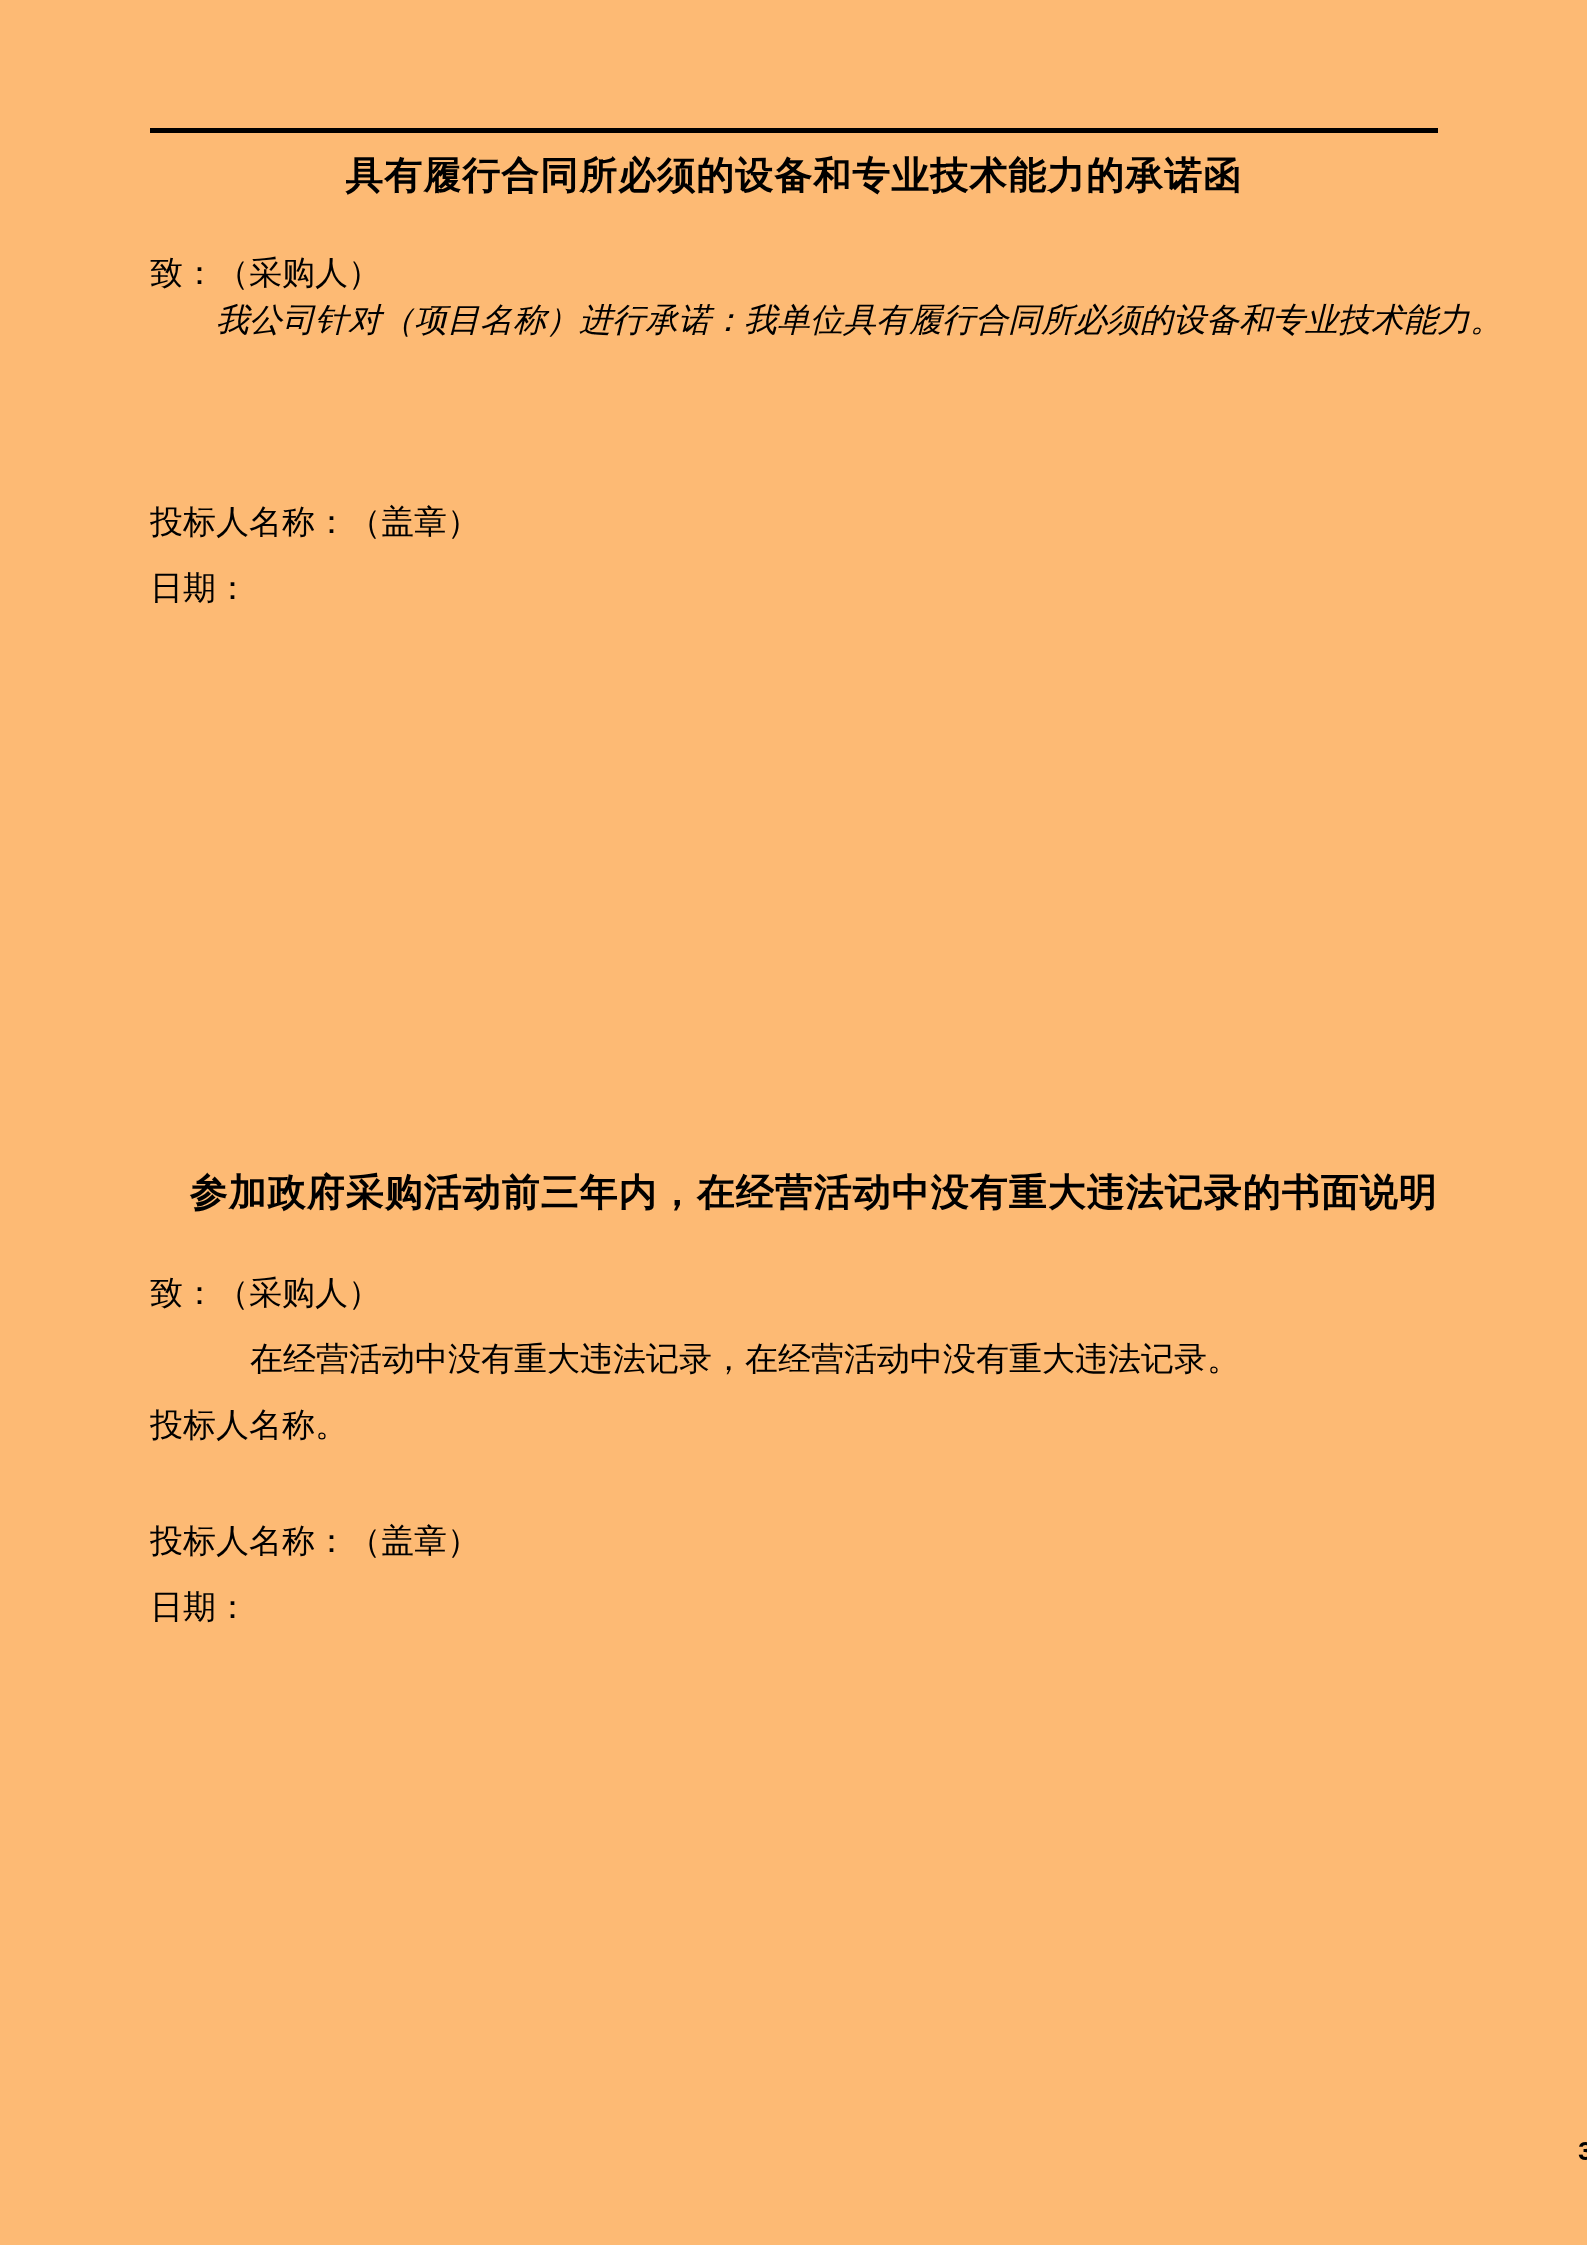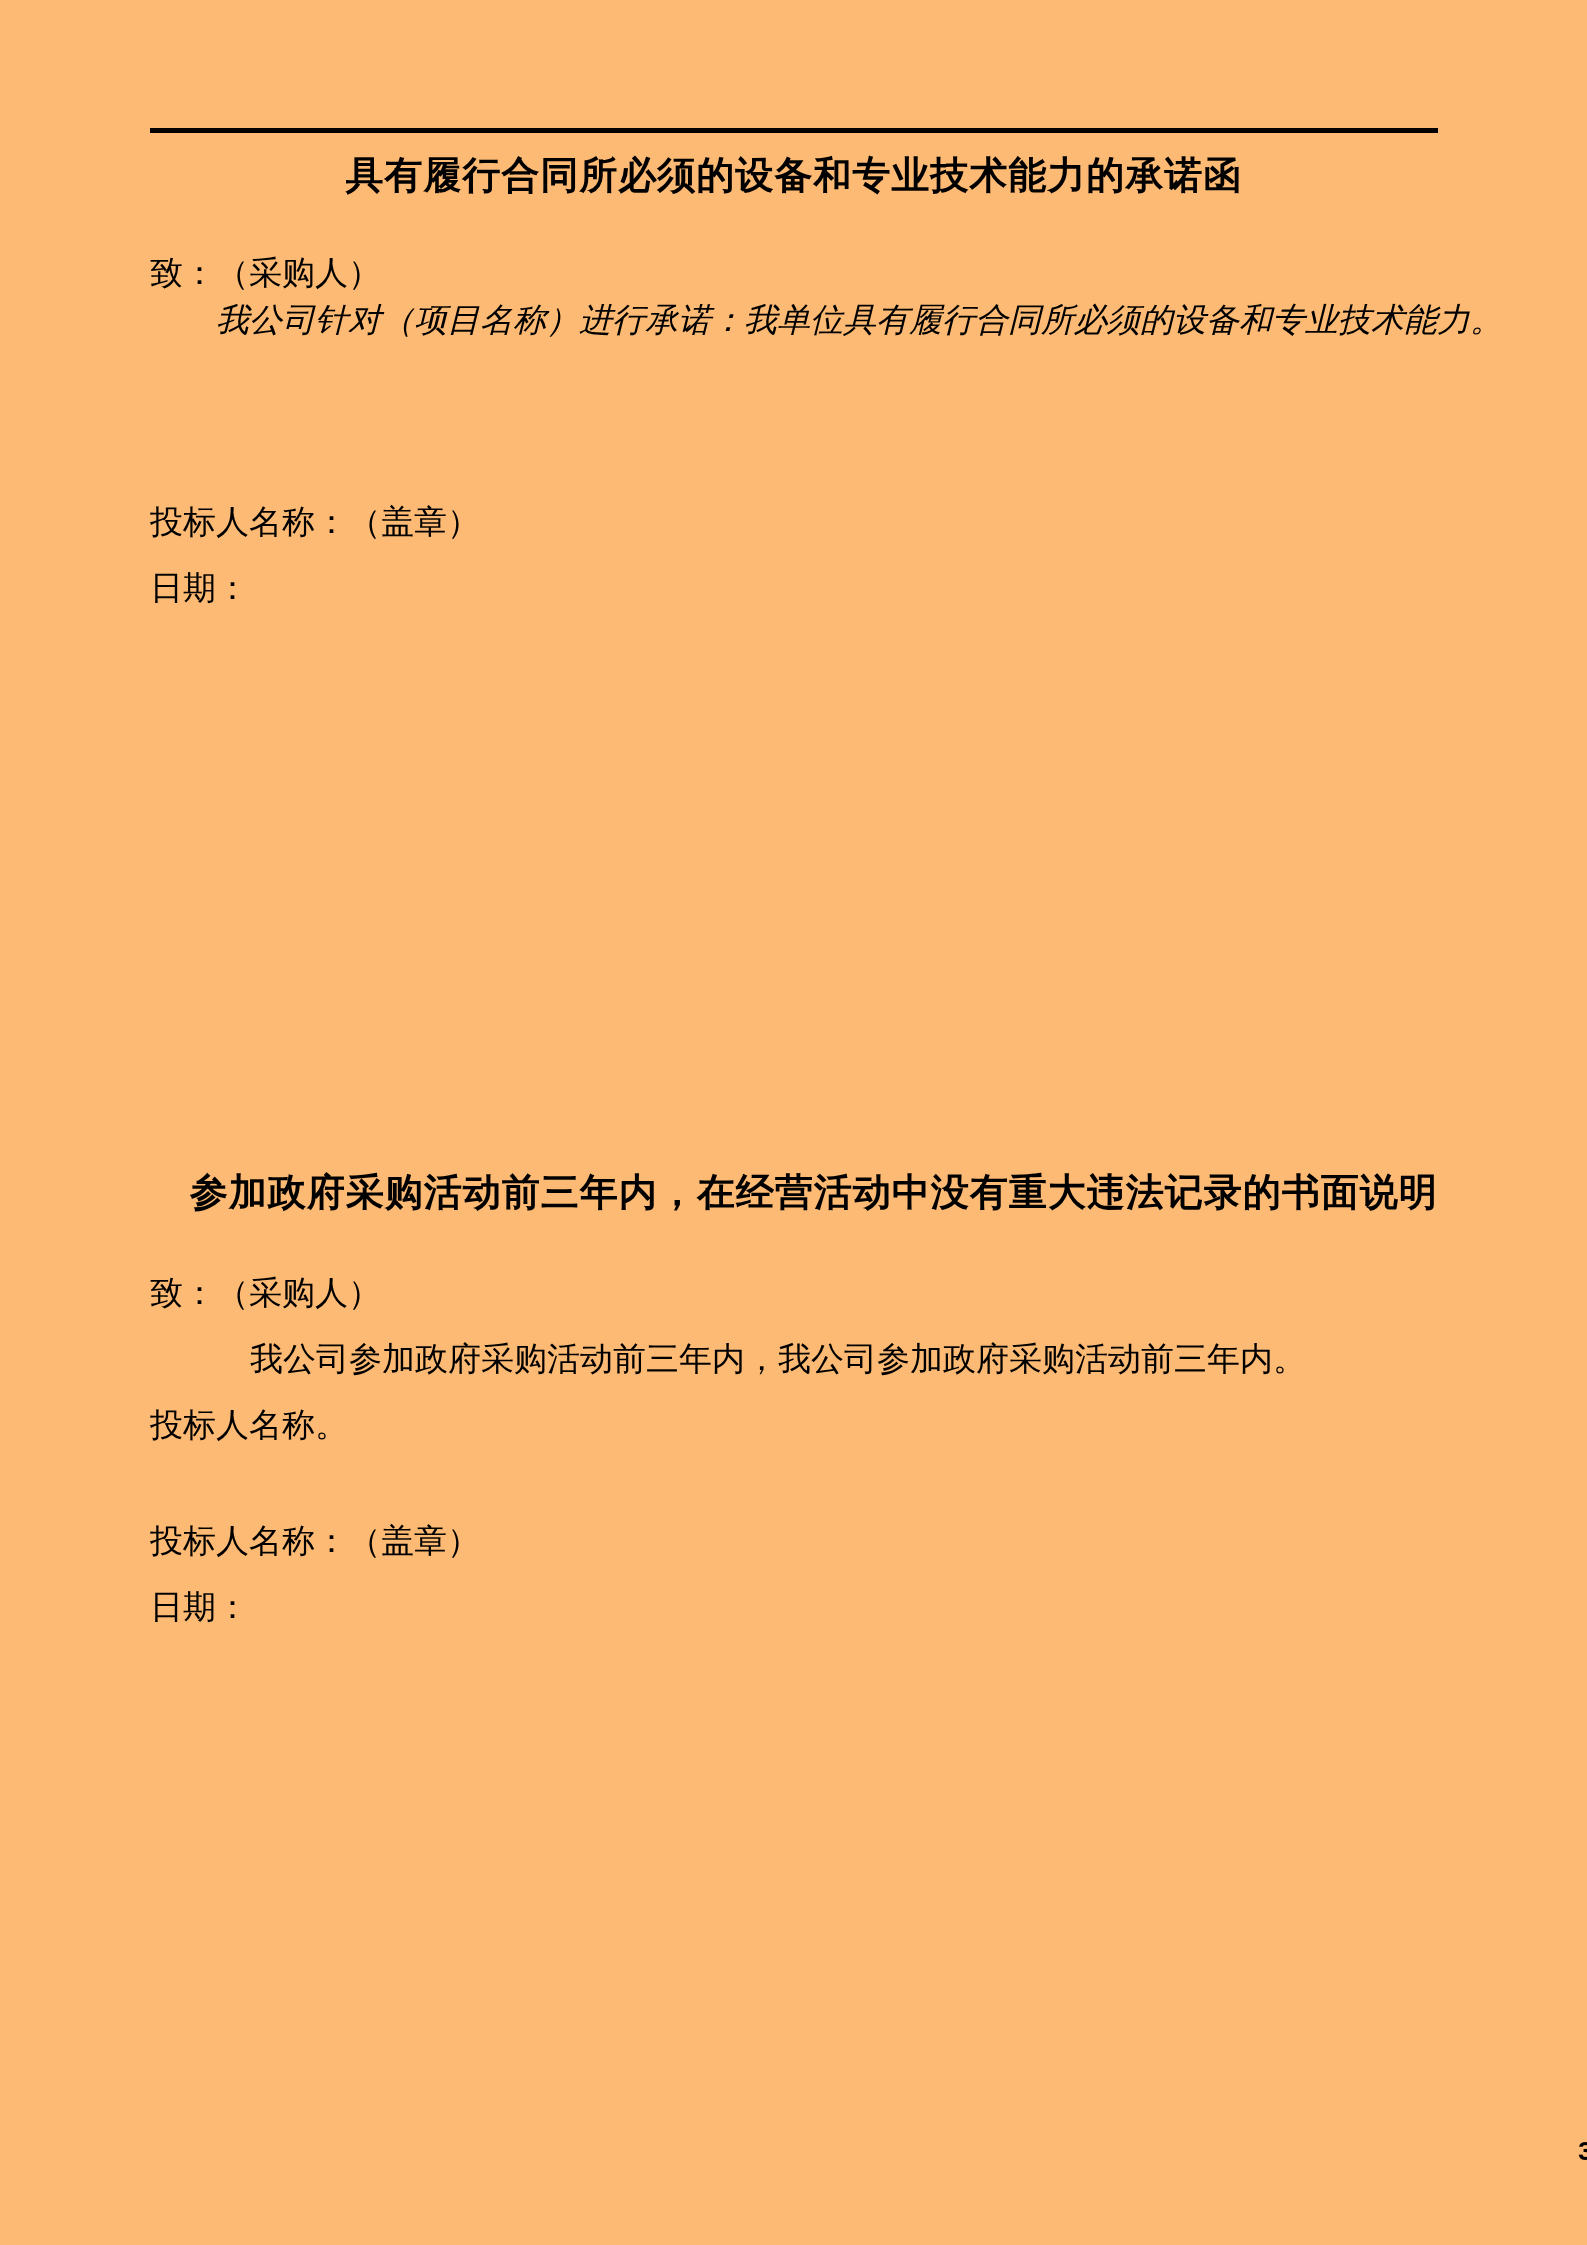--- a/index.html
+++ b/index.html
@@ -80,21 +80,21 @@
 
 
   <div class="doc-line" style="top: 501px;">投标人名称：（盖章）</div>
 
   <div class="doc-line" style="top: 567px;">日期：</div>
 
   <div class="doc-title title-2">参加政府采购活动前三年内，在经营活动中没有重大违法记录的书面说明</div>
 
   <div class="doc-line" style="top: 1272px;">致：（采购人）</div>
 
-  <div class="doc-line indent-3" style="top: 1338px;">我公司参加政府采购活动前三年内，我公司参加政府采购活动前三年内。</div>
+  <div class="doc-line indent-3" style="top: 1338px;">在经营活动中没有重大违法记录，在经营活动中没有重大违法记录。</div>
 
   <div class="doc-line" style="top: 1404px;">投标人名称。</div>
 
   <div class="doc-line" style="top: 1520px;">投标人名称：（盖章）</div>
 
   <div class="doc-line" style="top: 1586px;">日期：</div>
 
   <div class="footer-pagenum">34</div>
 
 </div>

